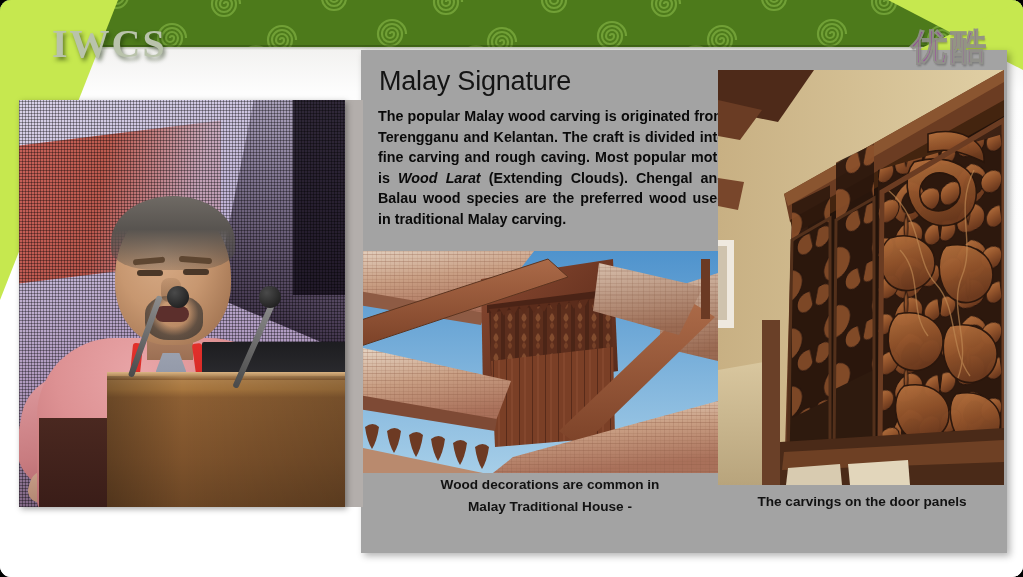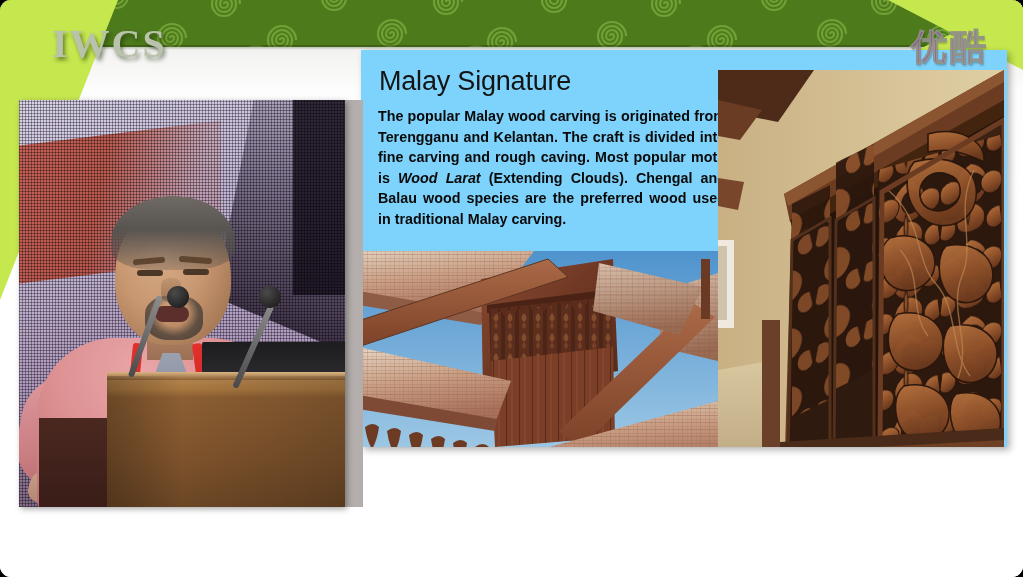--- a/index.html
+++ b/index.html
@@ -37,22 +37,22 @@
     text-shadow:2px 3px 4px rgba(20,40,5,.55);}
 
   
   .youku{position:absolute;right:34px;top:23px;z-index:11;
     font-family:"DejaVu Sans",sans-serif;font-size:36px;font-weight:700;
     letter-spacing:3px;color:#a21caf;
     -webkit-text-stroke:1px #8f8f88;
     text-shadow:1px 2px 2px rgba(0,0,0,.28);opacity:.92;}
 
   
-  .slide{position:absolute;left:361px;top:50px;width:646px;height:397px;
-    background:#7dd3fc;box-shadow:3px 3px 7px rgba(0,0,0,.30);overflow:hidden;}
+  .slide{position:absolute;left:361px;top:50px;width:646px;height:503px;
+    background:#a3a3a3;box-shadow:3px 3px 7px rgba(0,0,0,.30);overflow:hidden;}
   .slide-title{position:absolute;left:18px;top:16px;font-size:27px;font-weight:400;
     color:#141414;letter-spacing:-.2px;font-family:"Liberation Sans",sans-serif;}
   .slide-body{position:absolute;left:17px;top:56px;width:348px;
     font-size:14.3px;line-height:20.6px;font-weight:bold;color:#0a0a0a;
     text-align:justify;text-justify:inter-word;}
   .slide-body em{font-style:italic;}
 
   
   .photo-roof{position:absolute;left:2px;top:201px;width:355px;height:222px;overflow:hidden;
     background:#6fa8d8;}
@@ -417,20 +417,25 @@
 
         <polygon points="70,398 122,394 124,415 68,415" fill="#d8cbb0"></polygon>
         <polygon points="130,394 190,390 192,415 132,415" fill="#e2d6bb"></polygon>
 
         <polygon points="0,300 58,290 58,415 0,415" fill="url(#floorG)"></polygon>
 
         <rect x="44" y="250" width="18" height="165" fill="#6a4028"></rect>
       </svg>
     </div>
 
+    <div class="cap-left">
+      <div>Wood decorations are common in</div>
+      <div>Malay Traditional House -</div>
+    </div>
+    <div class="cap-right">The carvings on the door panels</div>
   </div>
 
   <div class="video-grey"></div>
 
   <div class="video">
     <div class="led"></div>
     <div class="led-red"></div>
     <div class="led-dark"></div>
     <div class="led-dark2"></div>
     <div class="led-grid"></div>

